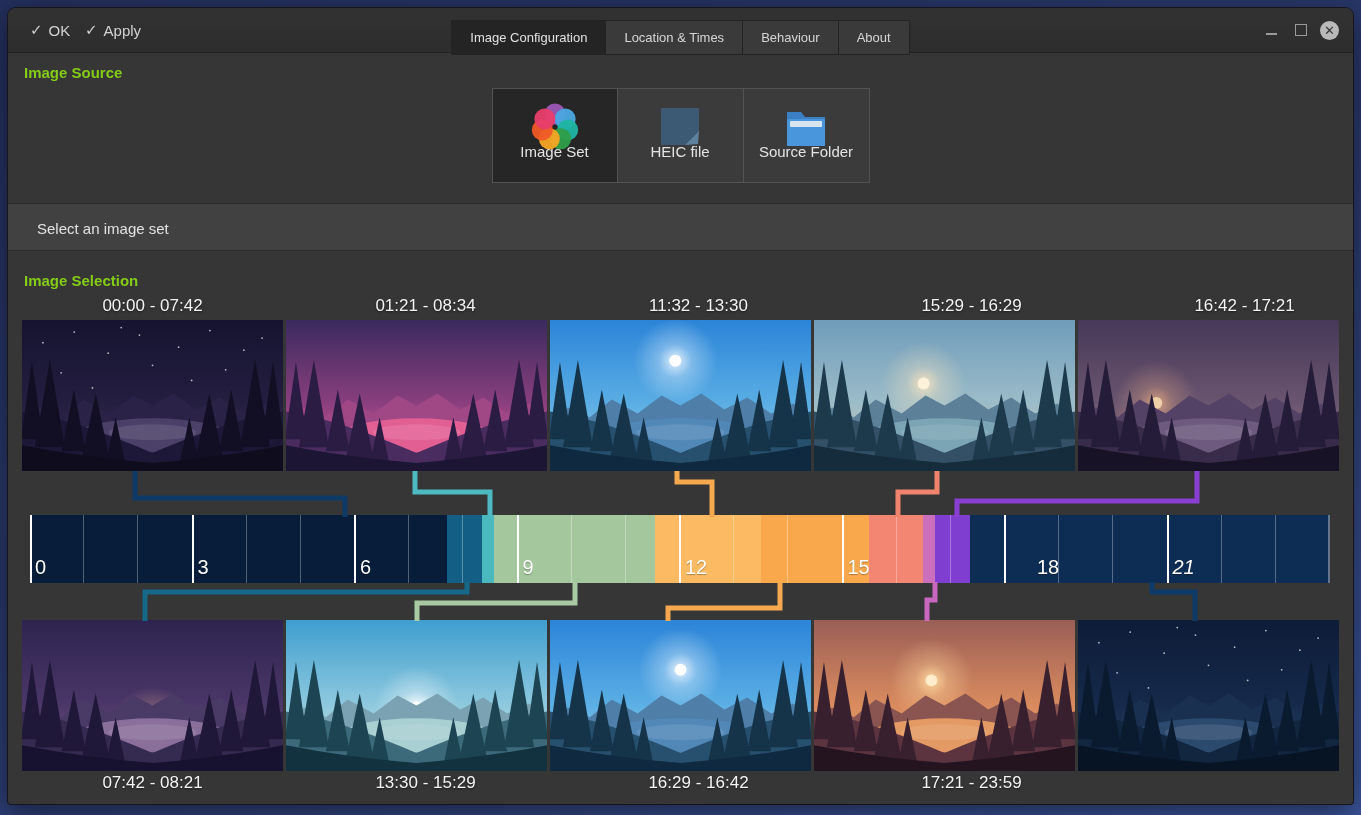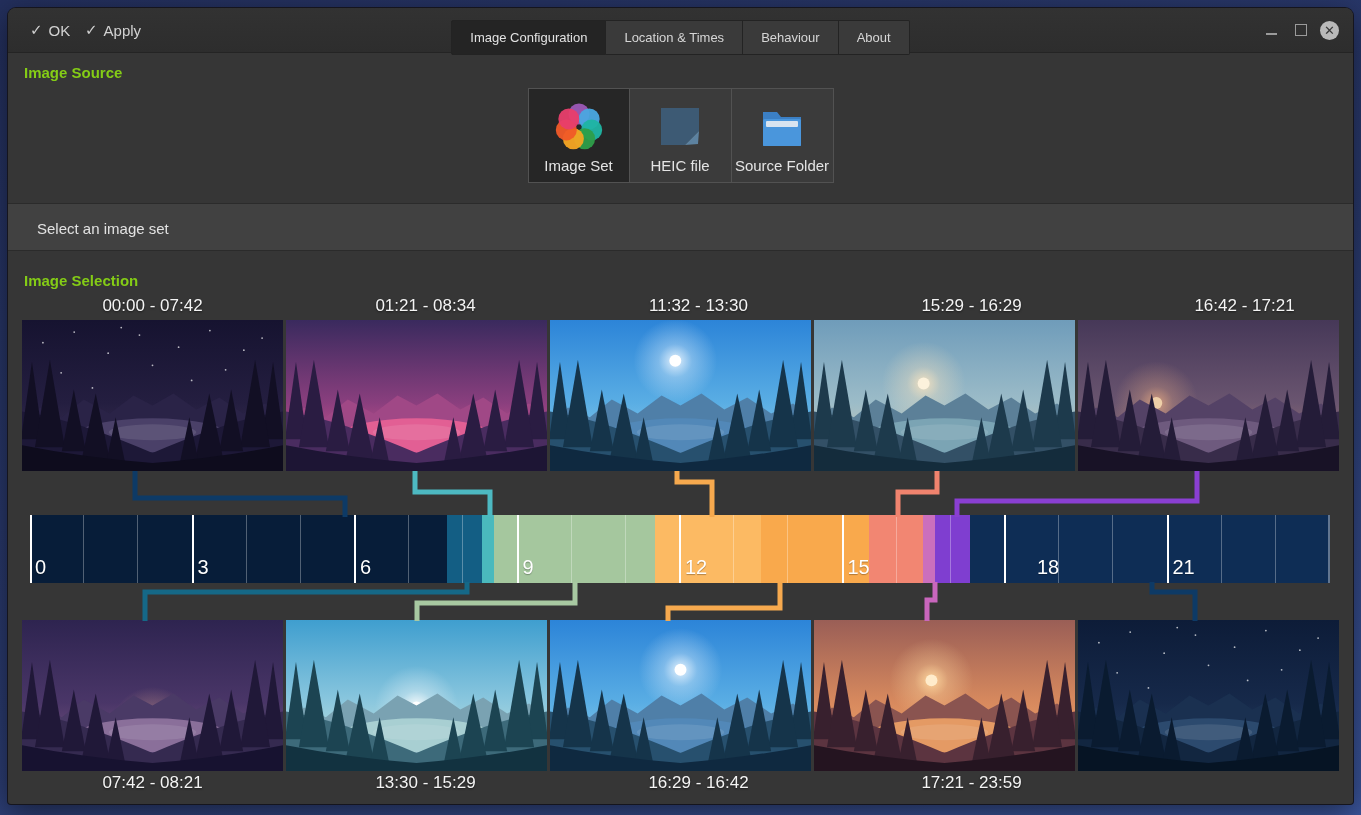--- a/index.html
+++ b/index.html
@@ -46,23 +46,23 @@
   #close-btn{width:19px;height:19px;border-radius:50%;background:#b9b9b9;color:#383838;
     font-size:13px;font-weight:bold;display:flex;align-items:center;justify-content:center;line-height:1;}
   
   .section-heading{position:absolute;left:16px;color:#84cc16;font-size:15px;font-weight:bold;}
   
   #mode-group{
     position:absolute;left:50%;transform:translateX(-50%);top:80px;height:95px;
     display:flex;
   }
   .mode-btn{
-    width:102px;height:95px;background:#3b3b3b;border:1px solid #525252;border-left:none;
+    width:126px;height:95px;background:#3b3b3b;border:1px solid #525252;border-left:none;
     display:flex;flex-direction:column;align-items:center;justify-content:flex-end;
-    padding-bottom:8px;box-sizing:border-box;position:relative;
+    padding-bottom:22px;box-sizing:border-box;position:relative;
   }
   .mode-btn:first-child{border-left:1px solid #525252;}
   .mode-btn.selected{background:#262626;}
   .mode-label{color:#e4e4e4;font-size:15px;margin-top:6px;}
   .mode-icon{width:48px;height:48px;position:absolute;top:14px;left:50%;transform:translateX(-50%);}
   
   #select-row{
     position:absolute;left:0;right:0;top:195px;height:48px;background:#414141;
     border-top:1px solid #2b2b2b;border-bottom:1px solid #2b2b2b;box-sizing:border-box;
   }
@@ -364,21 +364,21 @@
       <div class="tl-tick minor" style="left: calc(58.3333% - 1px);"></div>
       <div class="tl-tick major" style="left: calc(62.5% - 1px);"></div>
       <div class="tl-num" style="left: calc(62.5% + 5px);">15</div>
       <div class="tl-tick minor" style="left: calc(66.6667% - 1px);"></div>
       <div class="tl-tick minor" style="left: calc(70.8333% - 1px);"></div>
       <div class="tl-tick major" style="left: calc(75% - 1px);"></div>
       <div class="tl-num" style="left: calc(75% + 5px); margin-left: 27px;">18</div>
       <div class="tl-tick minor" style="left: calc(79.1667% - 1px);"></div>
       <div class="tl-tick minor" style="left: calc(83.3333% - 1px);"></div>
       <div class="tl-tick major" style="left: calc(87.5% - 1px);"></div>
-      <div class="tl-num" style="left: calc(87.5% + 5px);">21</div>
+      <div class="tl-num" style="left: calc(87.5% + 5px); font-style: italic;">21</div>
       <div class="tl-tick minor" style="left: calc(91.6667% - 1px);"></div>
       <div class="tl-tick minor" style="left: calc(95.8333% - 1px);"></div>
       <div id="tl-right-edge"></div>
     </div>
 
   <div class="thumb-row" id="bottom-thumbs" style="top:612px;">
       <div class="thumb"><svg viewBox="0 0 262 152" preserveAspectRatio="none" width="100%" height="100%">
           <defs>
             <linearGradient id="skyb0" x1="0" y1="0" x2="0" y2="1">
               <stop offset="0" stop-color="#2e2450"></stop>

